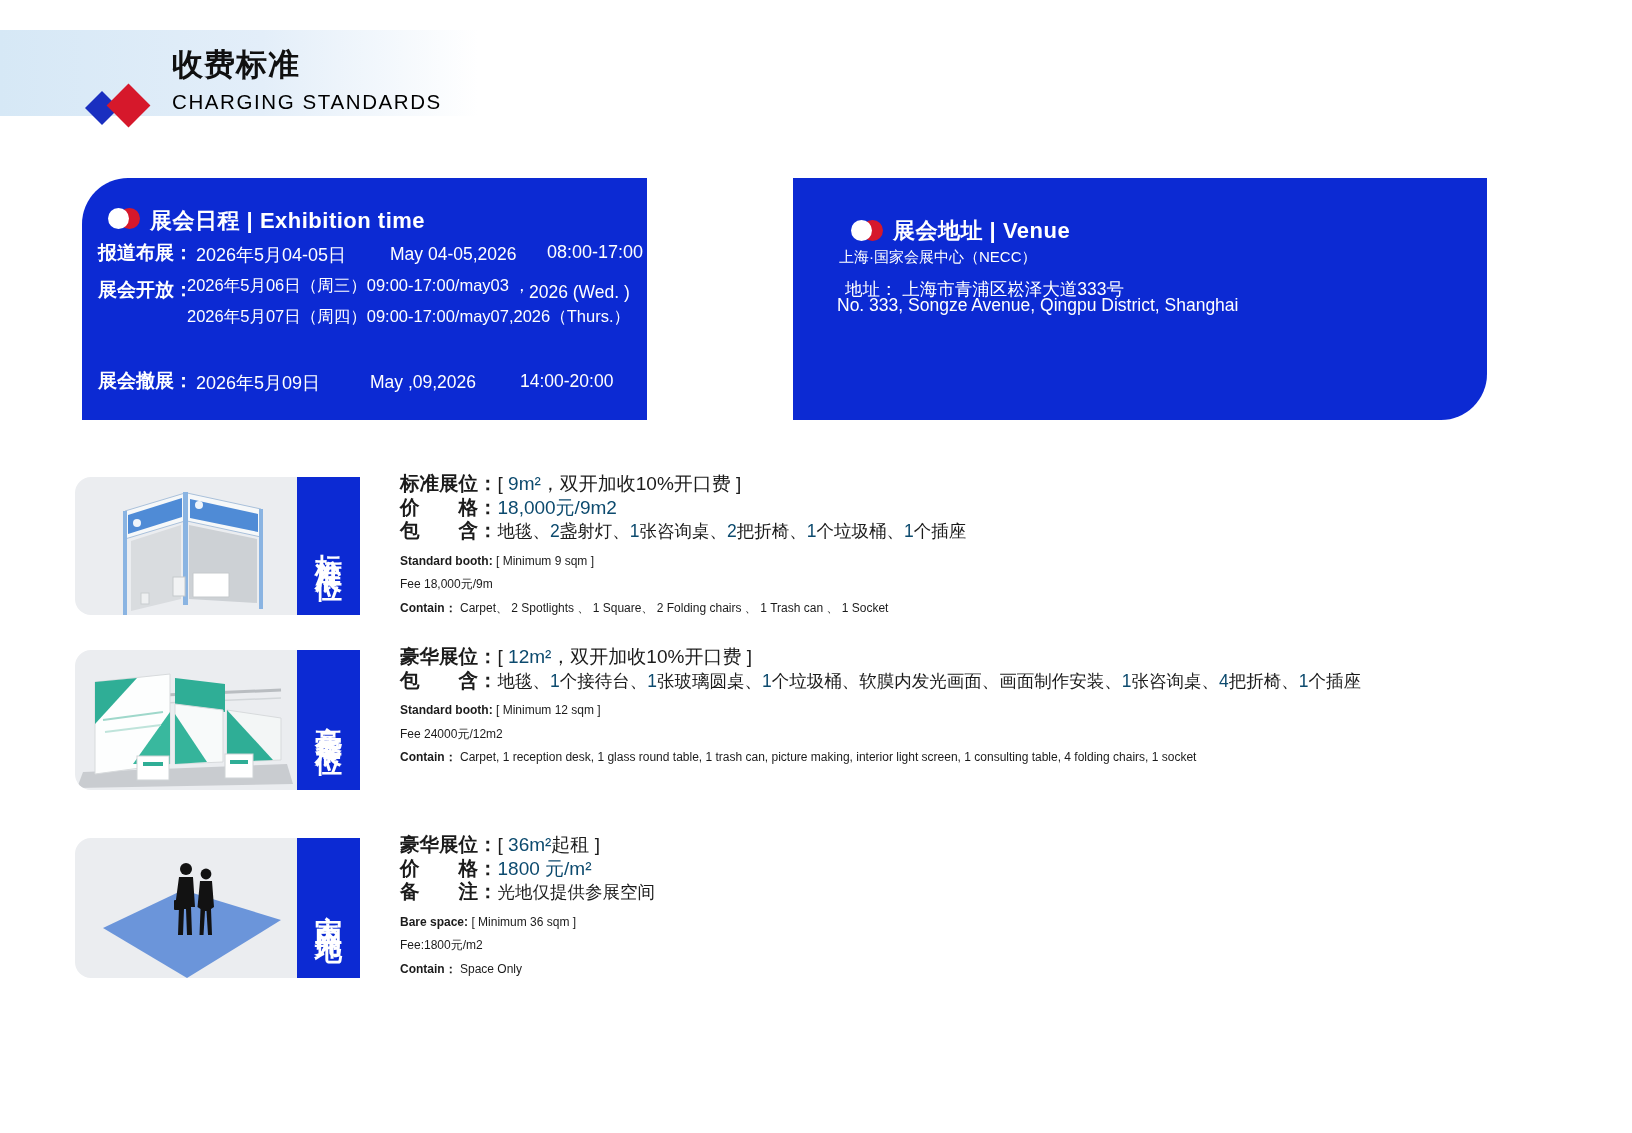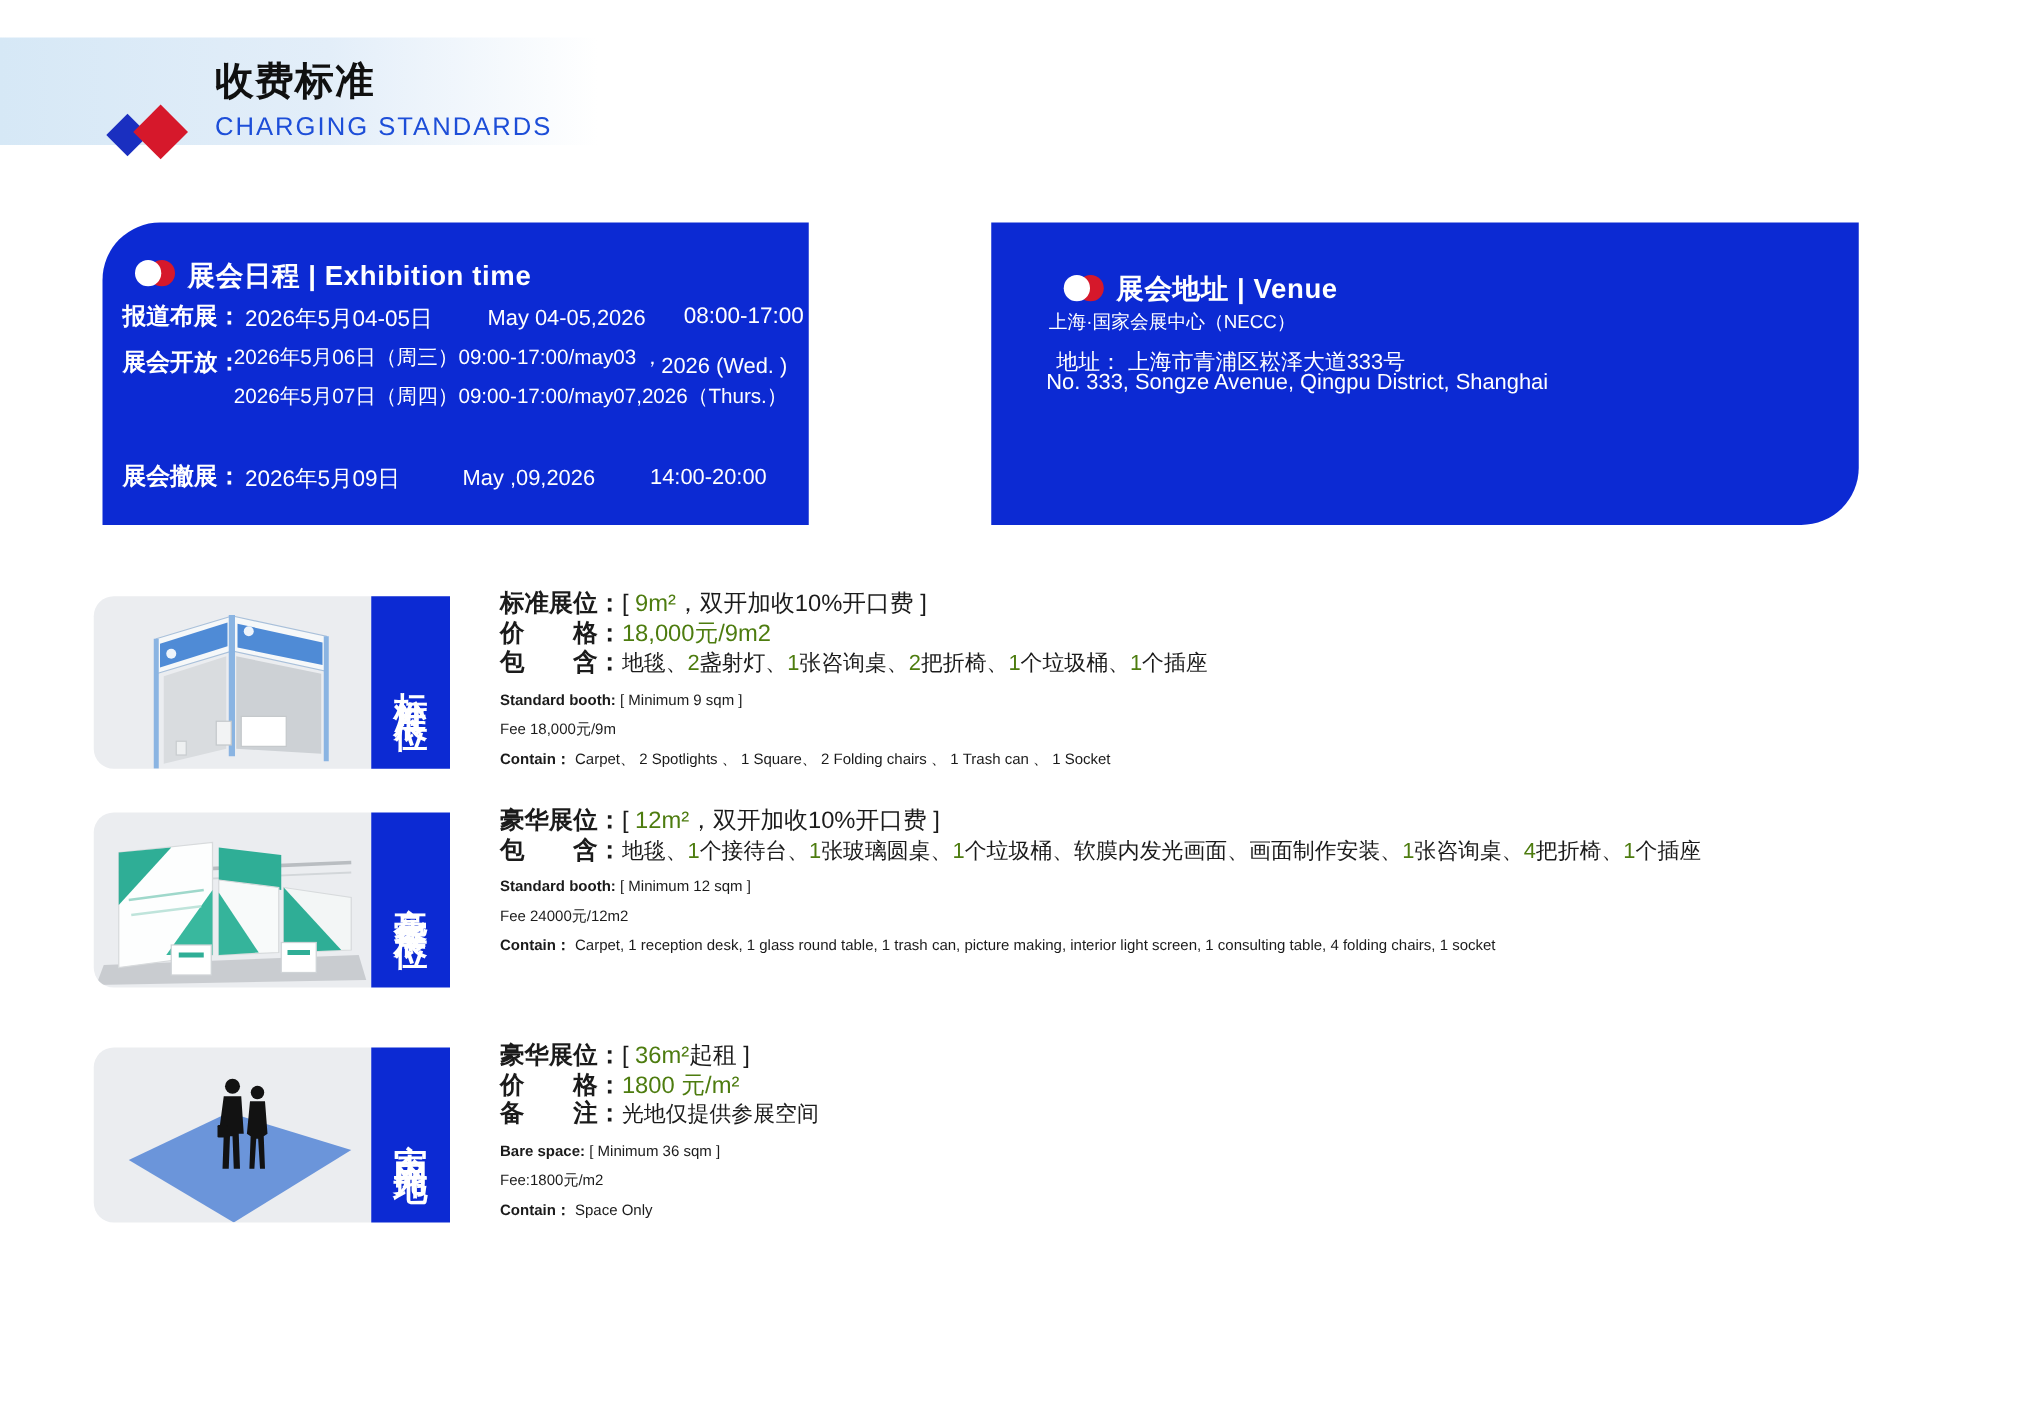--- a/index.html
+++ b/index.html
@@ -11,21 +11,21 @@
   .abs { position:absolute; }
   .nw { white-space:nowrap; }
 
   
   .hdr-band { left:0; top:30px; width:478px; height:86px;
     background:linear-gradient(90deg,#d6e8f6 0%,#e3eef9 55%,#ffffff 100%); }
   .diamond { position:absolute; transform:rotate(45deg); }
   .diamond.blue { left:90px; top:66px; width:24px; height:24px; background:#1a2fc0; z-index:1; }
   .diamond.red  { left:113px; top:60px; width:31px; height:31px; background:#d6182b; z-index:2; }
   .page-title { left:172px; top:44px; font-size:31px; font-weight:800; letter-spacing:1px; color:#101010; }
-  .page-subtitle { left:172px; top:90px; font-size:20.5px; letter-spacing:1.6px; color:#1d4ed8; font-weight:500; }
+  .page-subtitle { left:172px; top:90px; font-size:20.5px; letter-spacing:1.6px; color:#000000; font-weight:500; }
 
   
   .bluebox { position:absolute; background:#0c2ad3; color:#fff; }
   .box-schedule { left:82px;  top:178px; width:565px; height:242px; border-radius:46px 0 0 0; }
   .box-venue    { left:793px; top:178px; width:694px; height:242px; border-radius:0 0 46px 0; }
   .badge { position:absolute; width:34px; height:22px; }
   .badge .c { position:absolute; width:21px; height:21px; border-radius:50%; }
   .badge .c.red   { left:11px; top:0; background:#d6182b; }
   .badge .c.white { left:0;  top:0; background:#ffffff; }
   .box-title { position:absolute; font-size:22px; font-weight:700; letter-spacing:0.5px; }
@@ -41,21 +41,21 @@
           display:flex; align-items:center; justify-content:center; }
   .tab .vtxt { writing-mode:vertical-rl; text-orientation:upright; font-size:27px; font-weight:700; letter-spacing:7px; }
   .booth-text { position:absolute; left:400px; width:1022px; }
   .bline { line-height:23.5px; white-space:nowrap; font-size:19px; }
   .bline.inc { font-size:17.5px; }
   .bline.en { font-size:12px; margin-top:0; }
   .bline.gap { margin-top:6px; }
   .bline.wrap { white-space:normal; }
   .cnb { font-weight:700; font-size:19.5px; }
   .enb { font-weight:700; }
-  .accent { color:#4d7c0f; }
+  .accent { color:#0c4a6e; }
 </style>
 </head>
 <body>
 
 <div class="abs hdr-band">
   <div class="diamond blue"></div>
   <div class="diamond red"></div>
 </div>
 <div class="abs page-title nw">收费标准</div>
 <div class="abs page-subtitle nw">CHARGING STANDARDS</div>

